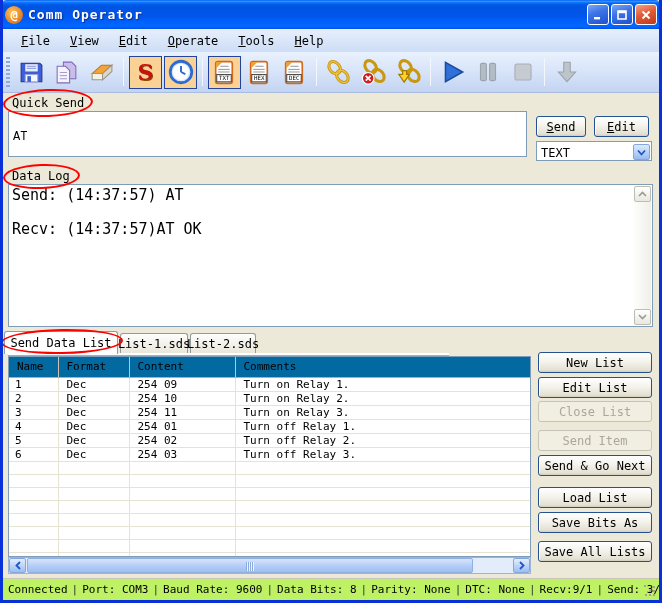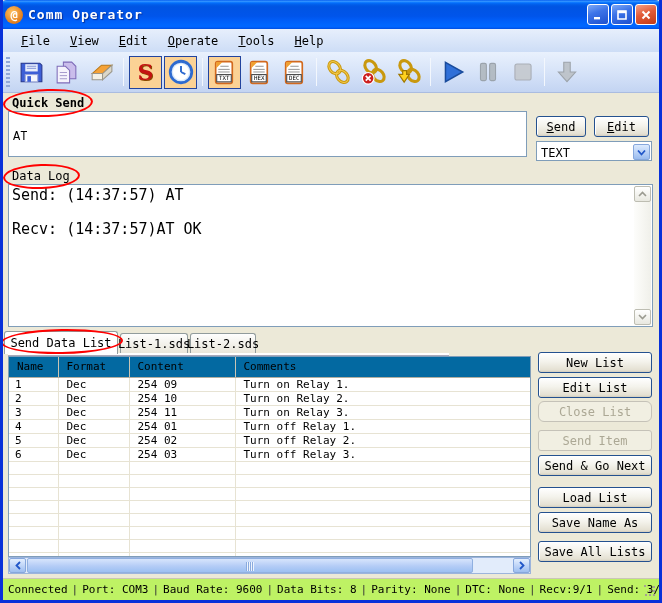--- a/index.html
+++ b/index.html
@@ -314,21 +314,21 @@
 
     <span class="sep"></span>
 
     <button class="tb dis">
       <svg width="28" height="28" viewBox="0 0 26 26">
           <path d="M10 4h6v9h5l-8 9-8-9h5z" fill="#bdc3c9" stroke="#9aa0a6"></path>
         </svg>
     </button>
   </div>
 
-  <div class="grplabel" style="left:9px;top:96px;font-weight:bold;">Quick Send</div>
+  <div class="grplabel" style="left:9px;top:96px;">Quick Send</div>
   <textarea class="qs-input" spellcheck="false" style="">AT</textarea>
   <button class="xpbtn" style="left:533px;top:116px;width:50px;"><u>S</u>end</button>
   <button class="xpbtn" style="left:591px;top:116px;width:55px;"><u>E</u>dit</button>
   <div class="select">
     <span class="val">TEXT</span>
     <button class="drop">
       <svg width="9" height="7" viewBox="0 0 9 7">
           <path d="M1 1.5l3.5 4 3.5-4" fill="none" stroke="#2056c8" stroke-width="1.8"></path>
         </svg>
     </button>
@@ -473,25 +473,25 @@
     <div class="hs-thumb"></div>
     <button class="hs-btn right">
       <svg width="6" height="9" viewBox="0 0 6 9">
           <path d="M1 1l3.5 3.5L1 8" fill="none" stroke="#2056c8" stroke-width="1.8"></path>
         </svg>
     </button>
   </div>
 
   <button class="xpbtn" style="left:535px;top:352px;width:114px;">New List</button>
   <button class="xpbtn" style="left:535px;top:377px;width:114px;">Edit List</button>
-  <button class="xpbtn disabled" style="left:535px;top:401px;width:114px;border-radius:6px;">Close List</button>
+  <button class="xpbtn disabled" style="left:535px;top:401px;width:114px;">Close List</button>
   <button class="xpbtn" style="left:535px;top:455px;width:114px;">Send &amp; Go Next</button>
   <button class="xpbtn disabled" style="left:535px;top:430px;width:114px;">Send Item</button>
   <button class="xpbtn" style="left:535px;top:487px;width:114px;">Load List</button>
-  <button class="xpbtn" style="left:535px;top:512px;width:114px;">Save Name As</button>
+  <button class="xpbtn" style="left:535px;top:512px;width:114px;">Save Bits As</button>
   <button class="xpbtn" style="left:535px;top:541px;width:114px;">Save All Lists</button>
 
   <div class="statusbar">
     <span class="seg">Connected</span>
     <span class="ssep">|</span>
     <span class="seg">Port: COM3</span>
     <span class="ssep">|</span>
     <span class="seg">Baud Rate: 9600</span>
     <span class="ssep">|</span>
     <span class="seg">Data Bits: 8</span>

